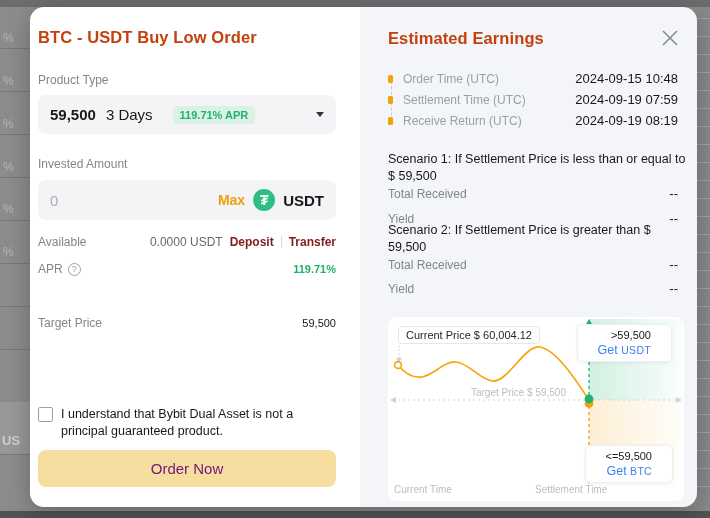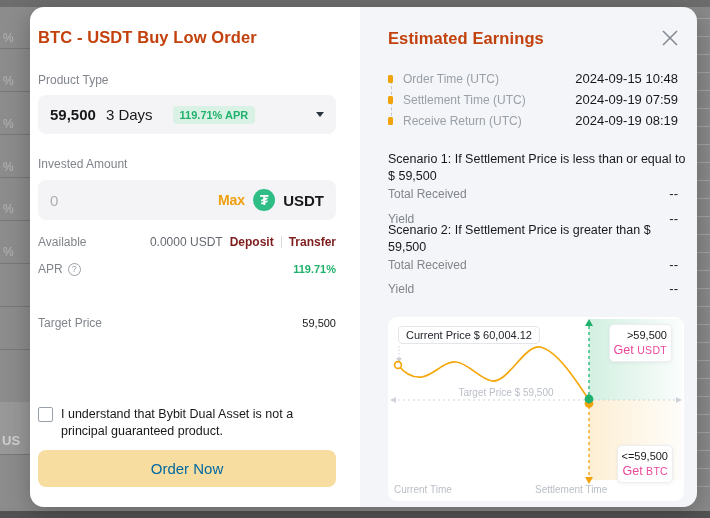--- a/index.html
+++ b/index.html
@@ -48,41 +48,41 @@
   .avail-val { color:#64696f; }
   .link { color:#7f1d1d; font-weight:bold; cursor:pointer; }
   .vbar { width:1px; height:12px; background:#d6d9dd; }
   .stat-row { position:absolute; left:8px; right:24px; display:flex; align-items:center; font-size:12.5px; }
   .stat-row .val { margin-left:auto; font-size:11px; color:#17181a; }
   .stat-row .val.green { color:#20b26c; font-weight:bold; }
   .qmark { display:inline-flex; width:13px; height:13px; border:1px solid #9aa0a8; border-radius:50%; color:#9aa0a8; font-size:9px; align-items:center; justify-content:center; margin-left:5px; cursor:pointer; }
   .agree { position:absolute; left:8px; top:399px; display:flex; gap:8px; }
   .chk { width:15px; height:15px; border:1.5px solid #9aa0a8; border-radius:2px; background:#fff; flex:none; margin-top:1px; cursor:pointer; }
   .agree .txt { width:282px; font-size:12.5px; line-height:17px; color:#17181a; }
-  .order-btn { position:absolute; left:8px; top:443px; width:298px; height:37px; border:none; background:#f8dda0; border-radius:8px; font-size:15px; color:#0369a1; font-family:inherit; }
+  .order-btn { position:absolute; left:8px; top:443px; width:298px; height:37px; border:none; background:#f8dda0; border-radius:8px; font-size:15px; color:#701a75; font-family:inherit; }
 
   
   .close-x { position:absolute; top:21px; right:17px; width:20px; height:20px; cursor:pointer; }
   .tl-line { position:absolute; left:31px; top:74px; height:40px; border-left:1px dashed #c3c7cd; }
   .tl-row { position:absolute; left:28px; right:19px; display:flex; align-items:center; }
   .tl-dot { width:5px; height:8px; background:#f1a30c; border-radius:1.5px; margin-right:10px; flex:none; }
   .tl-label { font-size:12px; color:#9aa0a8; }
   .tl-val { margin-left:auto; font-size:13px; font-weight:500; color:#17181a; }
   .scen-h { position:absolute; left:28px; width:304px; font-size:12.5px; line-height:17px; color:#17181a; }
   .kv-row { position:absolute; left:28px; right:19px; display:flex; align-items:center; font-size:12px; }
   .kv-row .v { margin-left:auto; font-size:13px; color:#17181a; }
 
   
   .chart-card { position:absolute; left:28px; top:310px; width:296px; height:184px; background:#fff; border-radius:9px; overflow:hidden; }
   .chart-card svg { position:absolute; inset:0; }
   .cp-box { position:absolute; left:10px; top:9px; background:#fff; border:1px solid #e3e6ea; border-radius:4px; padding:2px 7px; font-size:11px; color:#23262c; white-space:nowrap; }
-  .tp-label { position:absolute; left:58px; top:70px; width:120px; text-align:center; font-size:10px; color:#b9bec6; background:transparent; }
-  .cond-box { position:absolute; background:#fff; border:1px solid #eceef1; border-radius:5px; box-shadow:0 1px 4px rgba(0,0,0,.06); padding:3px 4px; text-align:right; line-height:15px; white-space:nowrap; }
+  .tp-label { position:absolute; left:58px; top:70px; width:120px; text-align:right; font-size:10px; color:#b9bec6; background:transparent; }
+  .cond-box { position:absolute; background:#fff; border:1px solid #eceef1; border-radius:5px; box-shadow:0 1px 4px rgba(0,0,0,.06); padding:3px 20px; text-align:right; line-height:15px; white-space:nowrap; }
   .cond-box .c1 { font-size:11px; color:#17181a; }
-  .cond-box .c2 { font-size:12.5px; color:#ec4899; }
+  .cond-box .c2 { font-size:12.5px; color:#3b82f6; }
   .cond-box .asset { font-size:10.5px; letter-spacing:.3px; }
   .cond-top { top:7px; right:12px; }
   .cond-bottom { top:128px; right:11px; }
   .axis-lbl { position:absolute; top:167px; font-size:10px; color:#b9bec6; white-space:nowrap; }
 </style>
 </head>
 <body>
 
 <div class="stage">
 

